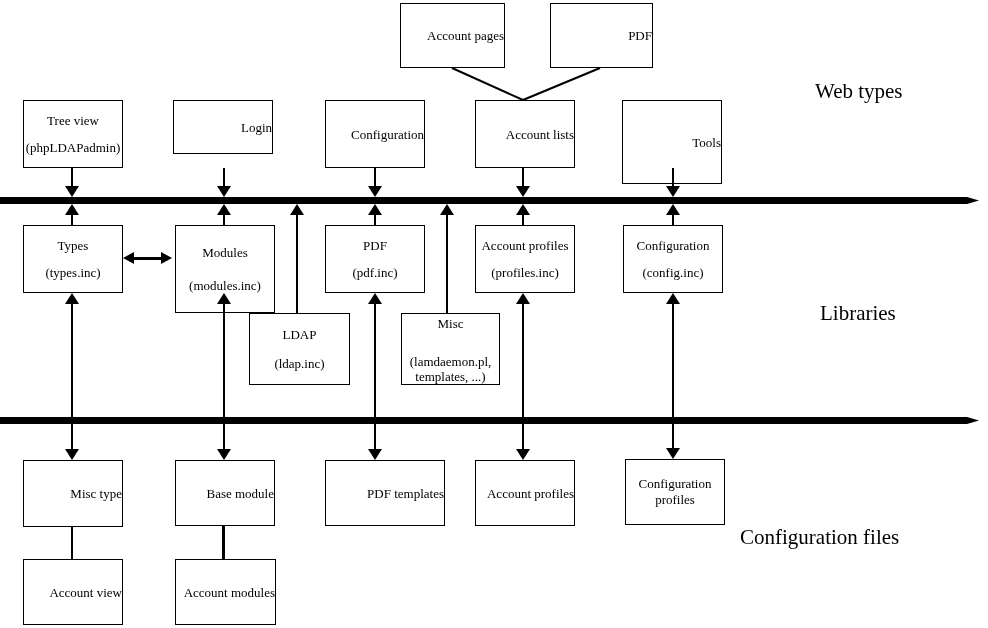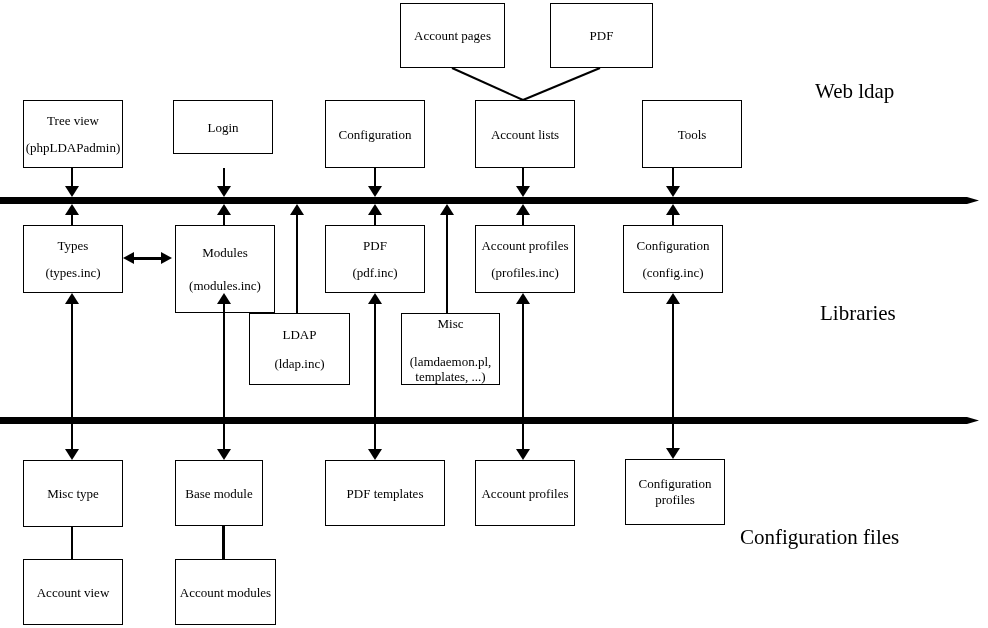--- a/index.html
+++ b/index.html
@@ -7,21 +7,21 @@
     width:988px;height:628px;position:relative;background:#ffffff;
     font-family:"Liberation Serif","DejaVu Serif",serif;color:#000;
     overflow:hidden;
   }
   .box{
     position:absolute;border:1px solid #000;background:#fff;
     display:flex;flex-direction:column;justify-content:space-evenly;align-items:center;
     font-size:13px;line-height:15px;text-align:center;box-sizing:border-box;
   }
   .box span{display:block;white-space:nowrap;}
-  .box.single{justify-content:center;}
+  .box.single{justify-content:center;align-items:flex-end;}
   .box.tight{justify-content:center;}
   .box.tight span{line-height:16px;}
   .bus{
     position:absolute;height:7px;background:#000;
     clip-path:polygon(0 0,calc(100% - 12px) 0,100% 50%,calc(100% - 12px) 100%,0 100%);
   }
   .vline{position:absolute;width:2px;background:#000;}
   .vline.w3{width:3px;}
   .arr{position:absolute;width:0;height:0;}
   .arr.down{border-left:7px solid transparent;border-right:7px solid transparent;border-top:11px solid #000;}
@@ -56,25 +56,25 @@
 </div>
 <div class="box single" style="left:173px;top:100px;width:100px;height:54px">
   <span>Login</span>
 </div>
 <div class="box single" style="left:325px;top:100px;width:100px;height:68px">
   <span>Configuration</span>
 </div>
 <div class="box single" style="left:475px;top:100px;width:100px;height:68px">
   <span>Account lists</span>
 </div>
-<div class="box single" style="left:642px;top:100px;width:100px;height:68px">
+<div class="box single" style="left:622px;top:100px;width:100px;height:84px">
   <span>Tools</span>
 </div>
 
-<div class="section-label" style="left:815px;top:79px">Web ldap</div>
+<div class="section-label" style="left:815px;top:79px">Web types</div>
 
 <div class="bus" style="left:0;top:197px;width:979px"></div>
 
 <div class="box" style="left:23px;top:225px;width:100px;height:68px">
   <span>Types</span>
   <span>(types.inc)</span>
 </div>
 <div class="box" style="left:175px;top:225px;width:100px;height:88px">
   <span>Modules</span>
   <span>(modules.inc)</span>
@@ -102,21 +102,21 @@
   <span>templates, ...)</span>
 </div>
 
 <div class="section-label" style="left:820px;top:301px">Libraries</div>
 
 <div class="bus" style="left:0;top:417px;width:979px"></div>
 
 <div class="box single" style="left:23px;top:460px;width:100px;height:67px">
   <span>Misc type</span>
 </div>
-<div class="box single" style="left:175px;top:460px;width:88px;height:66px">
+<div class="box single" style="left:175px;top:460px;width:100px;height:66px">
   <span>Base module</span>
 </div>
 <div class="box single" style="left:325px;top:460px;width:120px;height:66px">
   <span>PDF templates</span>
 </div>
 <div class="box single" style="left:475px;top:460px;width:100px;height:66px">
   <span>Account profiles</span>
 </div>
 <div class="box tight" style="left:625px;top:459px;width:100px;height:66px">
   <span>Configuration</span>

